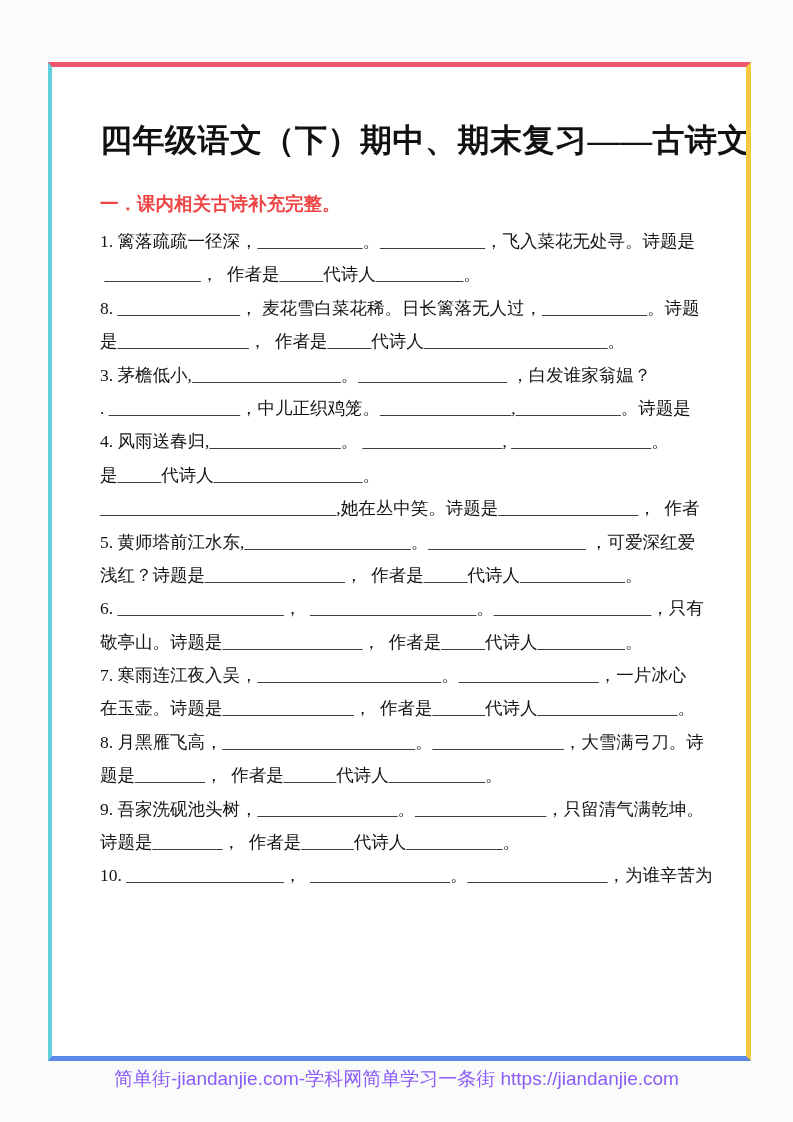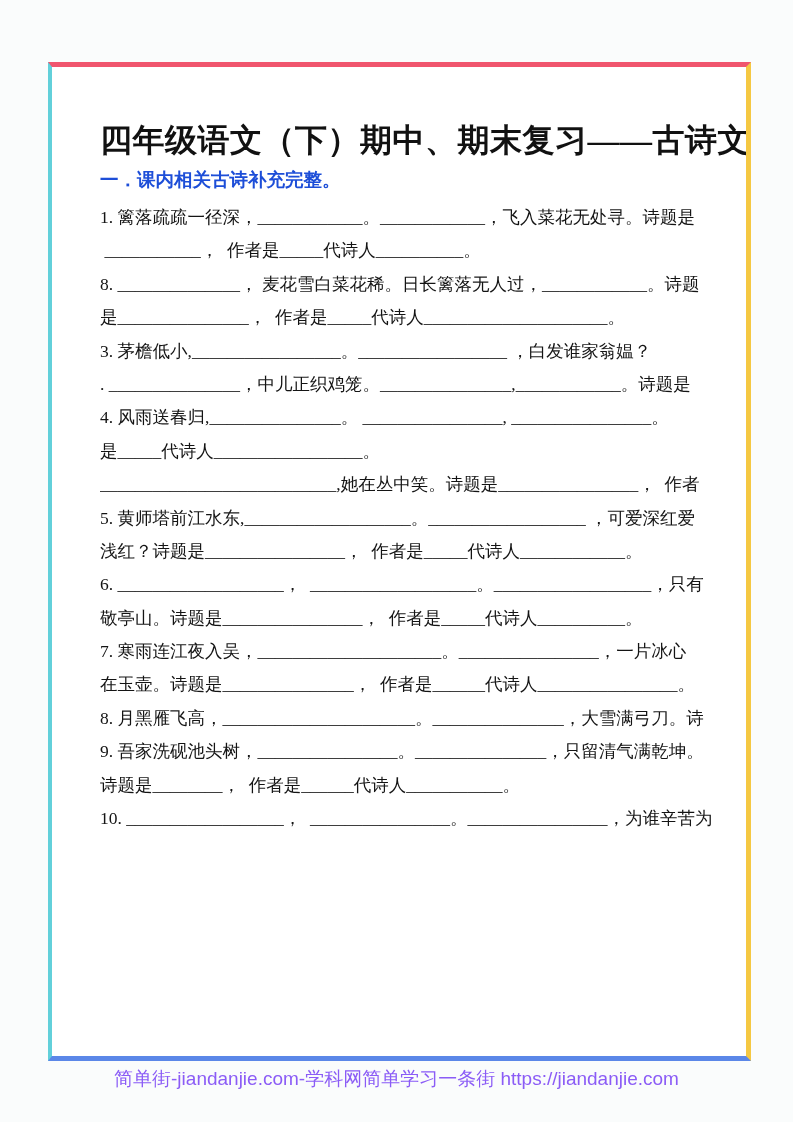--- a/index.html
+++ b/index.html
@@ -35,24 +35,24 @@
   .title {
     margin-top: 52px;
     text-align: right;
     font-size: 32px;
     font-weight: bold;
     color: #111;
     letter-spacing: 0.5px;
     white-space: nowrap;
   }
   .section-heading {
-    margin-top: 4px;
+    margin-top: 28px;
     font-size: 18.5px;
     font-weight: bold;
-    color: #1d4ed8;
+    color: #ef4444;
     white-space: pre;
   }
   .lines {
     margin-top: 9px;
   }
   .lines .line {
     font-size: 17.5px;
     line-height: 33.4px;
     height: 33.4px;
     color: #141414;
@@ -88,20 +88,21 @@
       <div class="line">4. 风雨送春归,_______________。 ________________, ________________。</div>
       <div class="line">是_____代诗人_________________。</div>
       <div class="line">___________________________,她在丛中笑。诗题是________________，  作者</div>
       <div class="line">5. 黄师塔前江水东,___________________。__________________ ，可爱深红爱</div>
       <div class="line">浅红？诗题是________________，  作者是_____代诗人____________。</div>
       <div class="line">6. ___________________，  ___________________。__________________，只有</div>
       <div class="line">敬亭山。诗题是________________，  作者是_____代诗人__________。</div>
       <div class="line">7. 寒雨连江夜入吴，_____________________。________________，一片冰心</div>
       <div class="line">在玉壶。诗题是_______________，  作者是______代诗人________________。</div>
       <div class="line">8. 月黑雁飞高，______________________。_______________，大雪满弓刀。诗</div>
+      <div class="line">题是________，  作者是______代诗人___________。</div>
       <div class="line">9. 吾家洗砚池头树，________________。_______________，只留清气满乾坤。</div>
       <div class="line">诗题是________，  作者是______代诗人___________。</div>
       <div class="line">10. __________________，  ________________。________________，为谁辛苦为</div>
     </div>
   </div>
 </div>
 
 <div class="footer">简单街-jiandanjie.com-学科网简单学习一条街 https://jiandanjie.com</div>
 
 </body></html>

